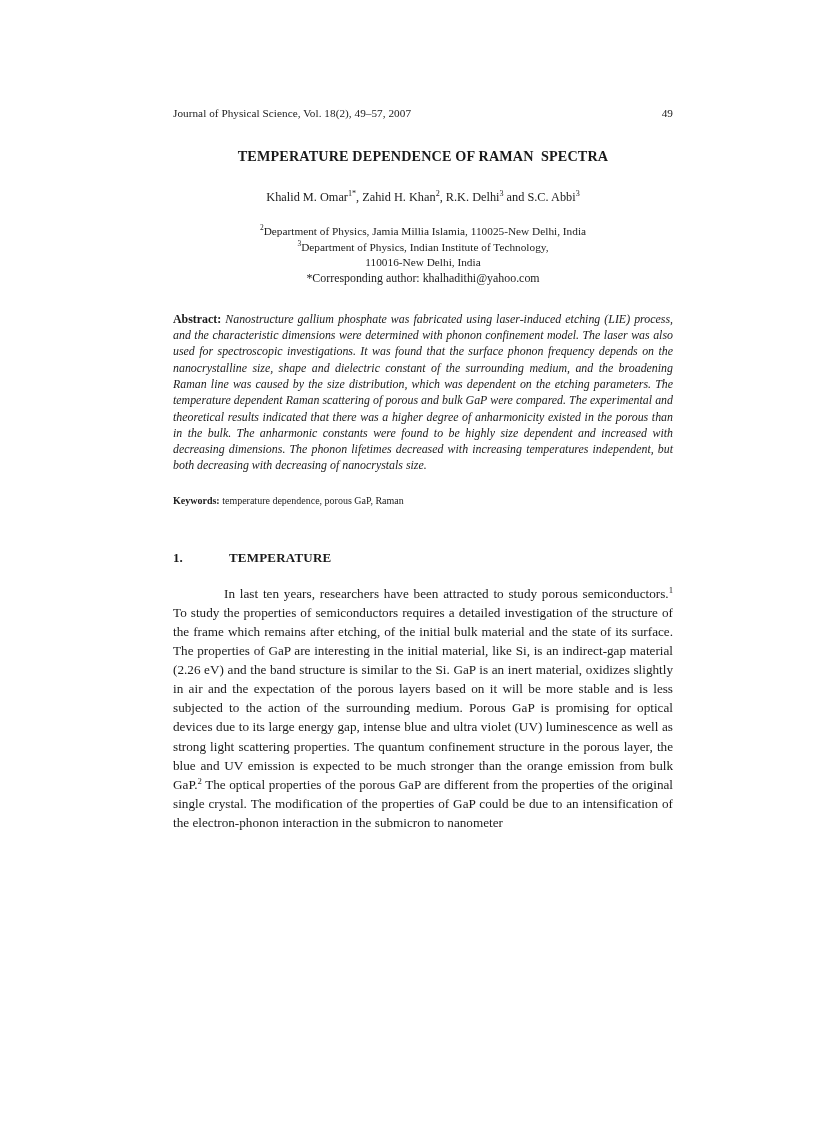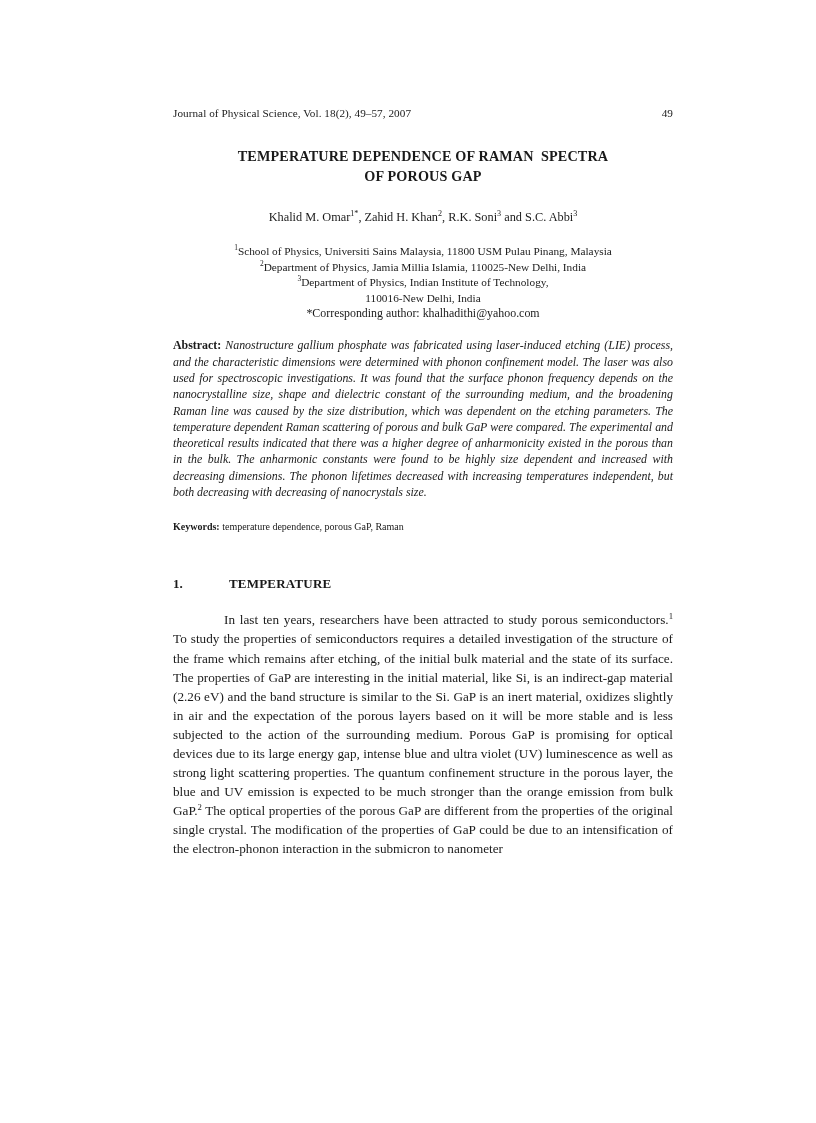--- a/index.html
+++ b/index.html
@@ -76,21 +76,21 @@
 
   
   .corresponding {
     text-align: center;
     font-size: 11.9px;
     line-height: 15px;
   }
 
   
   .abstract {
-    margin-top: 16px;
+    margin-top: 25px;
     font-style: italic;
     font-size: 11.9px;
     line-height: 16.3px;
     text-align: justify;
     text-justify: inter-word;
   }
   .abstract .lead {
     font-style: normal;
     font-weight: bold;
   }
@@ -130,29 +130,27 @@
 <div class="page">
   <div class="content">
 
     <div class="runhead">
       <span class="journal">Journal of Physical Science, Vol. 18(2), 49–57, 2007</span>
       <span class="folio">49</span>
     </div>
 
     <div class="title-block">
       <div class="title-line">TEMPERATURE DEPENDENCE OF RAMAN  SPECTRA</div>
-      <div class="title-line">OF POROUS GAP</div>
     </div>
 
     <div class="authors">
-      <span>Khalid M. Omar</span><sup>1*</sup><span>, </span><span>Zahid H. Khan</span><sup>2</sup><span>, </span><span>R.K. Soni</span><sup>3</sup><span> and </span><span>S.C. Abbi</span><sup>3</sup>
+      <span>Khalid M. Omar</span><sup>1*</sup><span>, </span><span>Zahid H. Khan</span><sup>2</sup><span>, </span><span>R.K. Delhi</span><sup>3</sup><span> and </span><span>S.C. Abbi</span><sup>3</sup>
     </div>
 
     <div class="affiliations">
-      <div class="aff-line"><sup>1</sup><span>School of Physics, Universiti Sains Malaysia, 11800 USM Pulau Pinang, Malaysia</span></div>
       <div class="aff-line"><sup>2</sup><span>Department of Physics, Jamia Millia Islamia, 110025-New Delhi, India</span></div>
       <div class="aff-line"><sup>3</sup><span>Department of Physics, Indian Institute of Technology,</span></div>
       <div class="aff-line"><sup></sup><span>110016-New Delhi, India</span></div>
     </div>
 
     <div class="corresponding">
       <span>*Corresponding author: khalhadithi@yahoo.com</span>
     </div>
 
     <div class="abstract">

